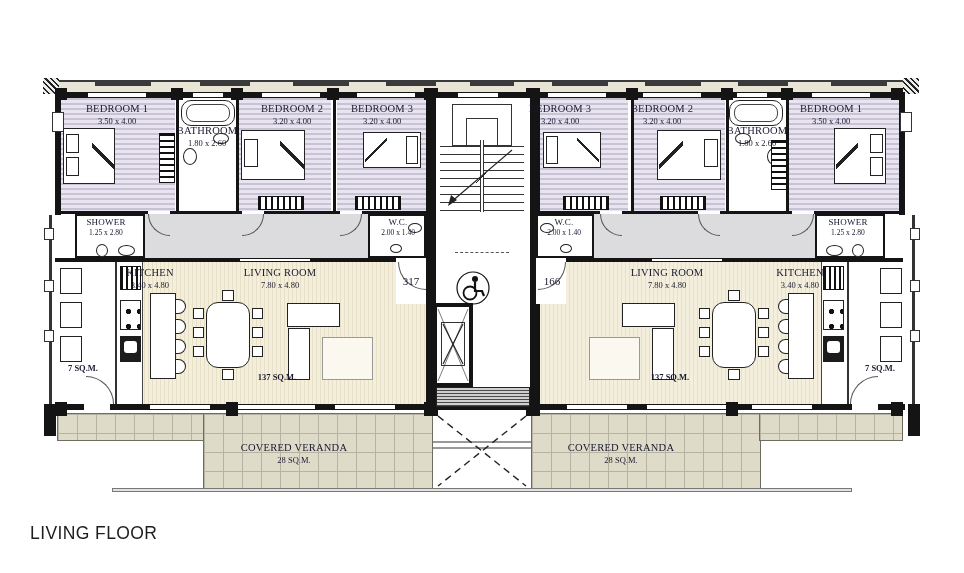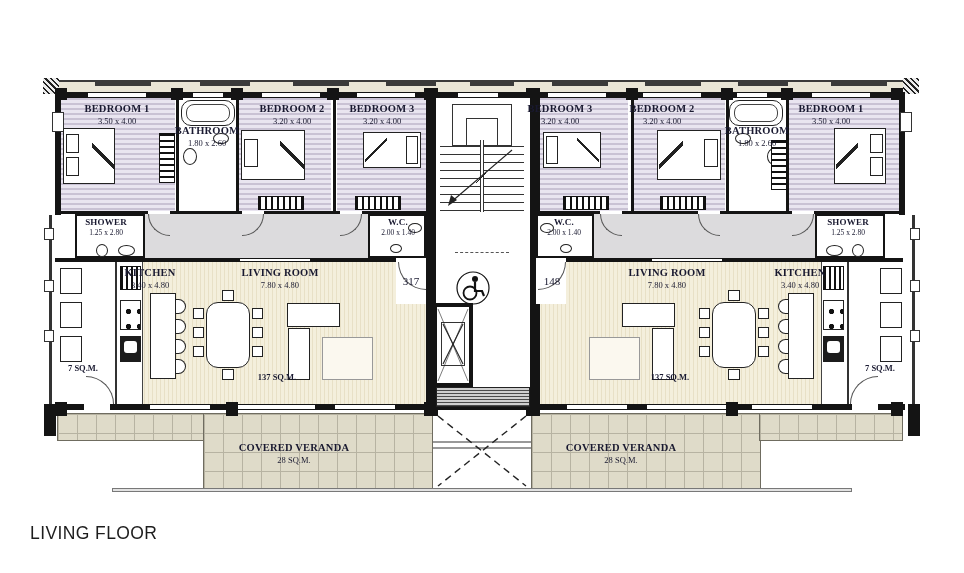--- a/index.html
+++ b/index.html
@@ -44,21 +44,21 @@
   .rail{position:absolute;background:#fff;border-left:1px solid #333;border-right:1px solid #333;box-sizing:border-box;}
   .arc{position:absolute;border:1px solid #555;box-sizing:border-box;background:transparent;}
   .arc.tl{border-right:none;border-bottom:none;border-top-left-radius:100%;}
   .arc.tr{border-left:none;border-bottom:none;border-top-right-radius:100%;}
   .arc.bl{border-right:none;border-top:none;border-bottom-left-radius:100%;}
   .arc.br{border-left:none;border-top:none;border-bottom-right-radius:100%;}
   .dash{position:absolute;border-top:1.2px dashed #555;}
   .baseline{position:absolute;background:#e2e2e2;border:1px solid #787878;box-sizing:border-box;}
   
   .lbl{position:absolute;transform:translateX(-50%);text-align:center;color:#191930;line-height:1.2;white-space:nowrap;}
-  .nm{display:block;font-size:10.5px;font-weight:bold;letter-spacing:.2px;}
+  .nm{display:block;font-size:10.5px;font-weight:normal;letter-spacing:.2px;}
   .dm{display:block;font-size:8.5px;}
   .one{display:block;font-size:8.5px;font-weight:bold;}
   .door-no{position:absolute;transform:translateX(-50%);font-size:11px;color:#191930;}
   .title{position:absolute;font-family:"Liberation Sans",sans-serif;font-size:17.5px;color:#1d1d1d;letter-spacing:.4px;}
   svg.ovl{position:absolute;left:0;top:0;pointer-events:none;}
 </style>
 </head>
 <body>
 
 <div class="plan">
@@ -411,21 +411,21 @@
   <div class="lbl" style="left:670px;top:372px">
     <span class="one">137 SQ.M.</span>
   </div>
   <div class="lbl" style="left:83px;top:363px">
     <span class="one">7 SQ.M.</span>
   </div>
   <div class="lbl" style="left:880px;top:363px">
     <span class="one">7 SQ.M.</span>
   </div>
   <div class="door-no" style="left:411px;top:275px">317</div>
-  <div class="door-no" style="left:552px;top:275px">148</div>
+  <div class="door-no" style="left:552px;top:275px">166</div>
   <div class="lbl" style="left:294px;top:442px">
     <span class="nm">COVERED VERANDA</span>
     <span class="dm">28 SQ.M.</span>
   </div>
   <div class="lbl" style="left:621px;top:442px">
     <span class="nm">COVERED VERANDA</span>
     <span class="dm">28 SQ.M.</span>
   </div>
 
   <div class="title" style="left:30px;top:523px">LIVING FLOOR</div>

